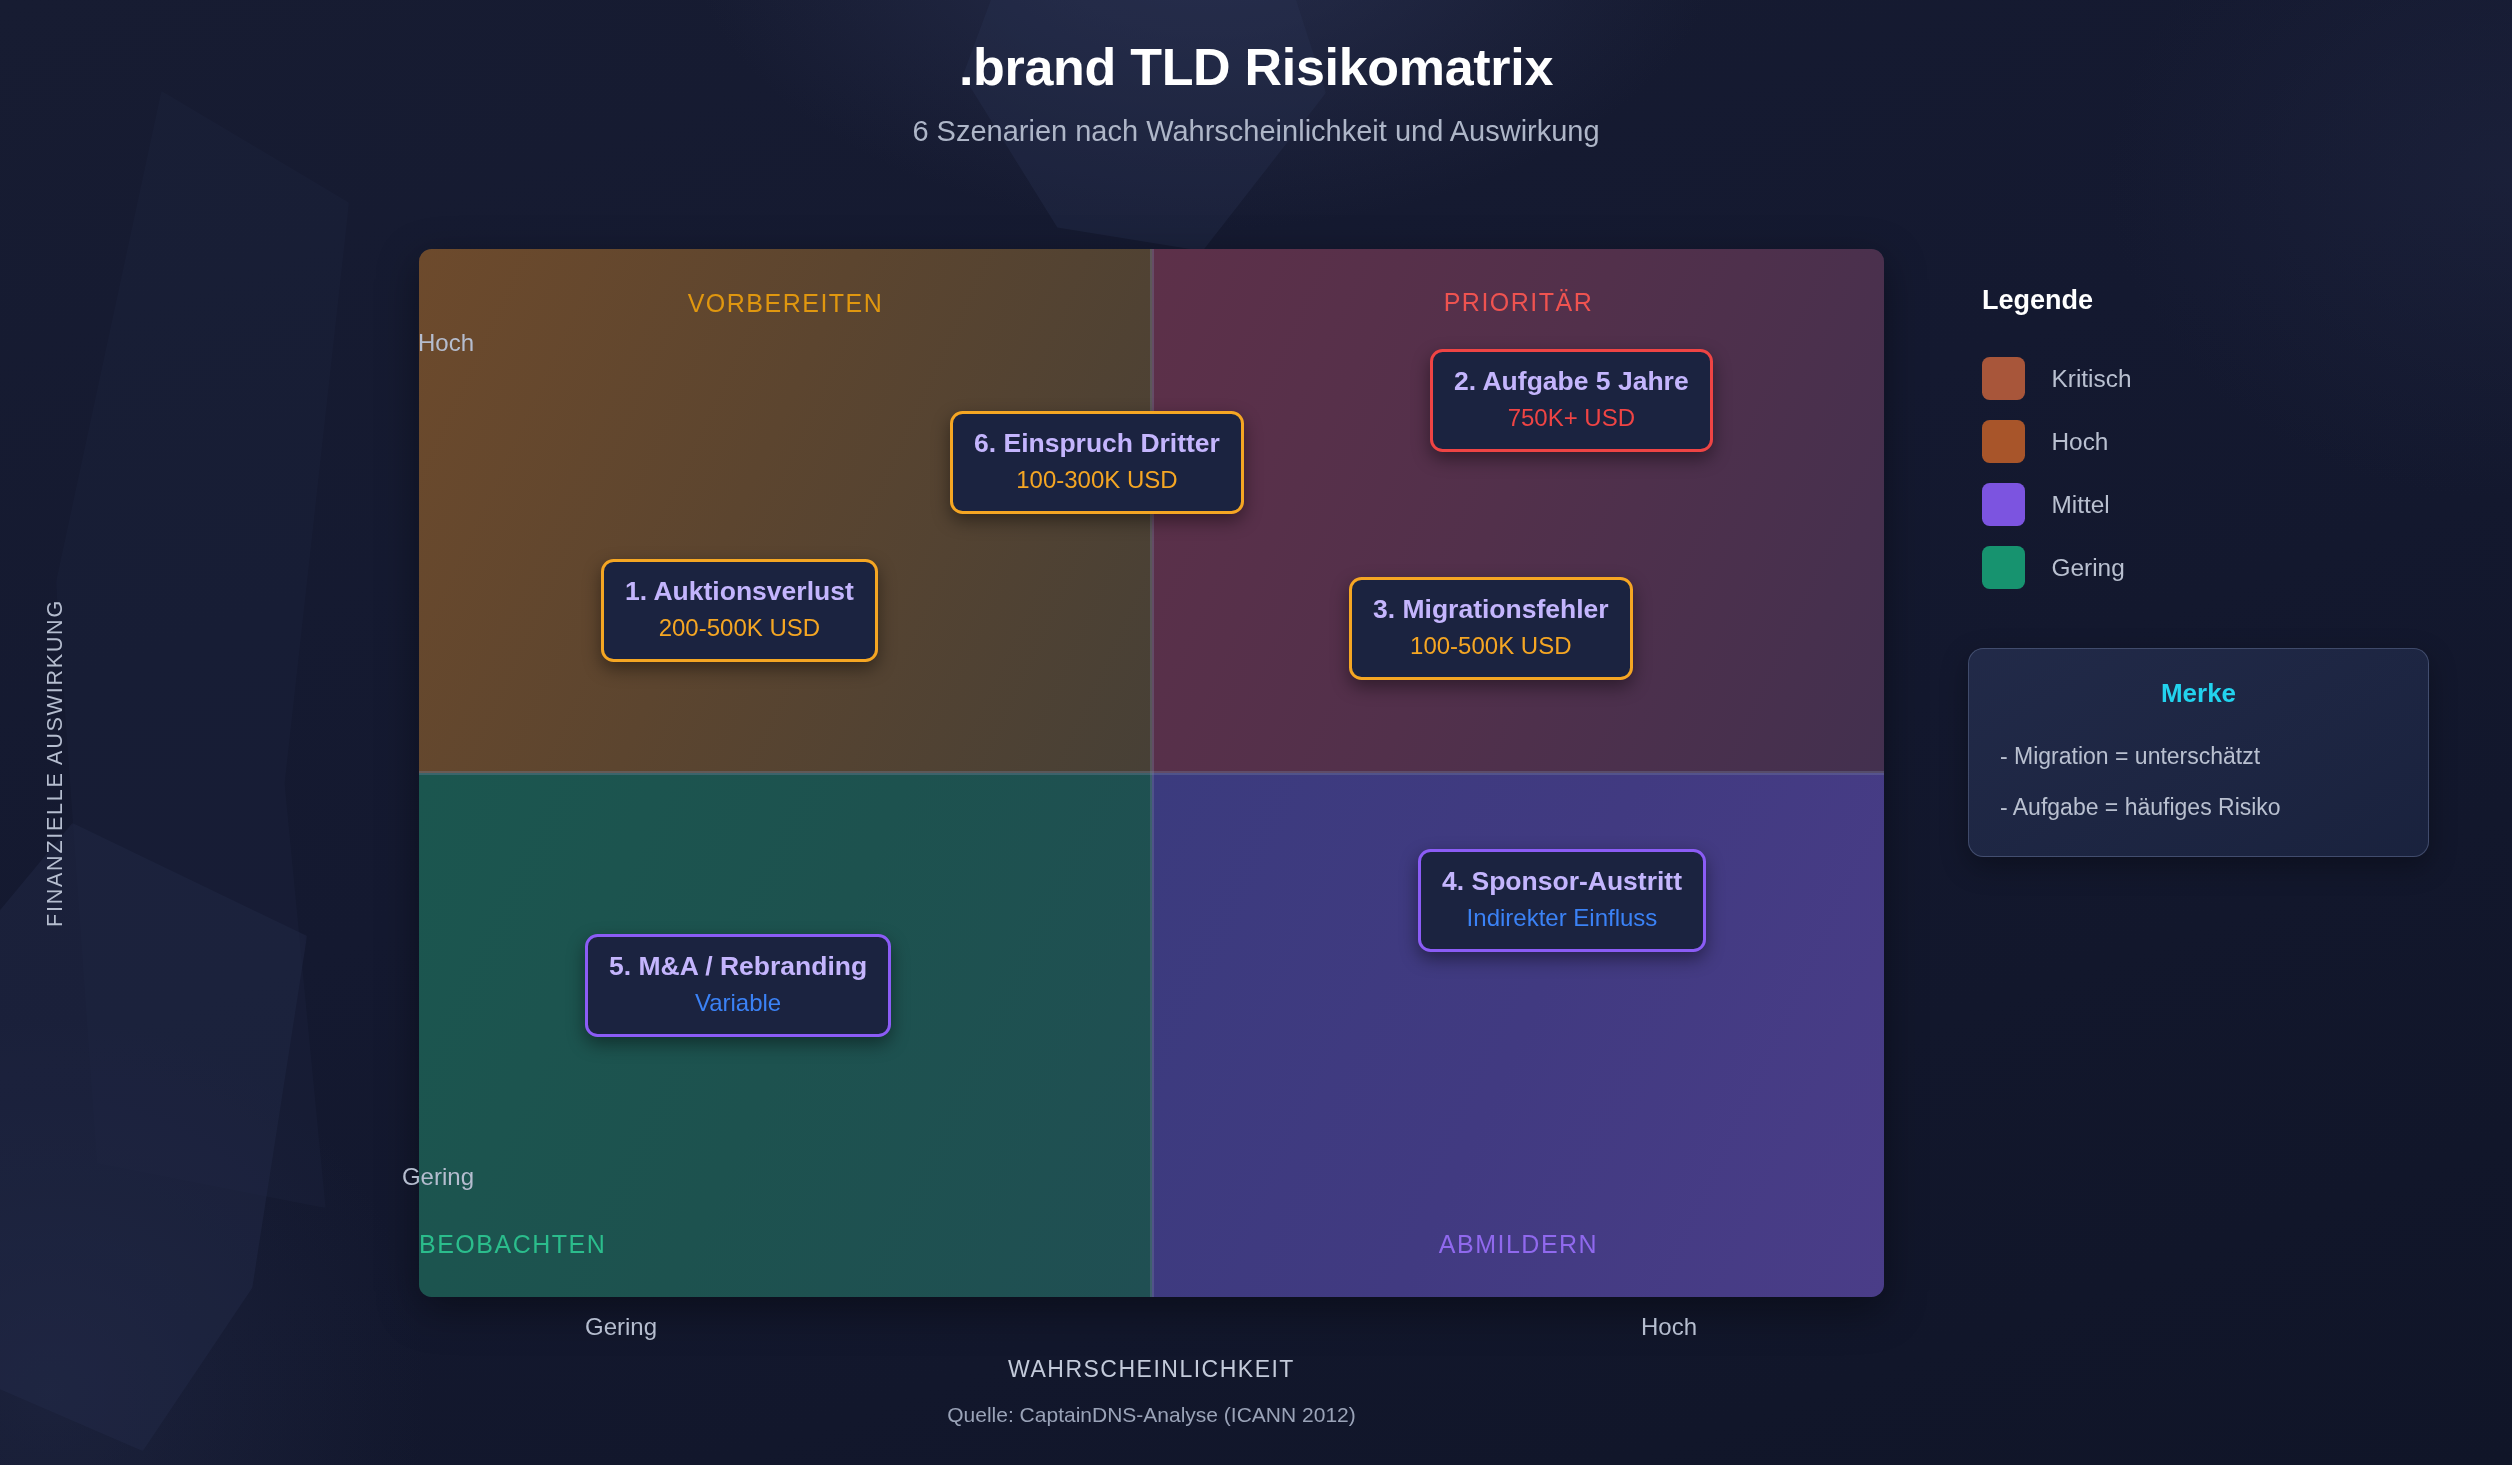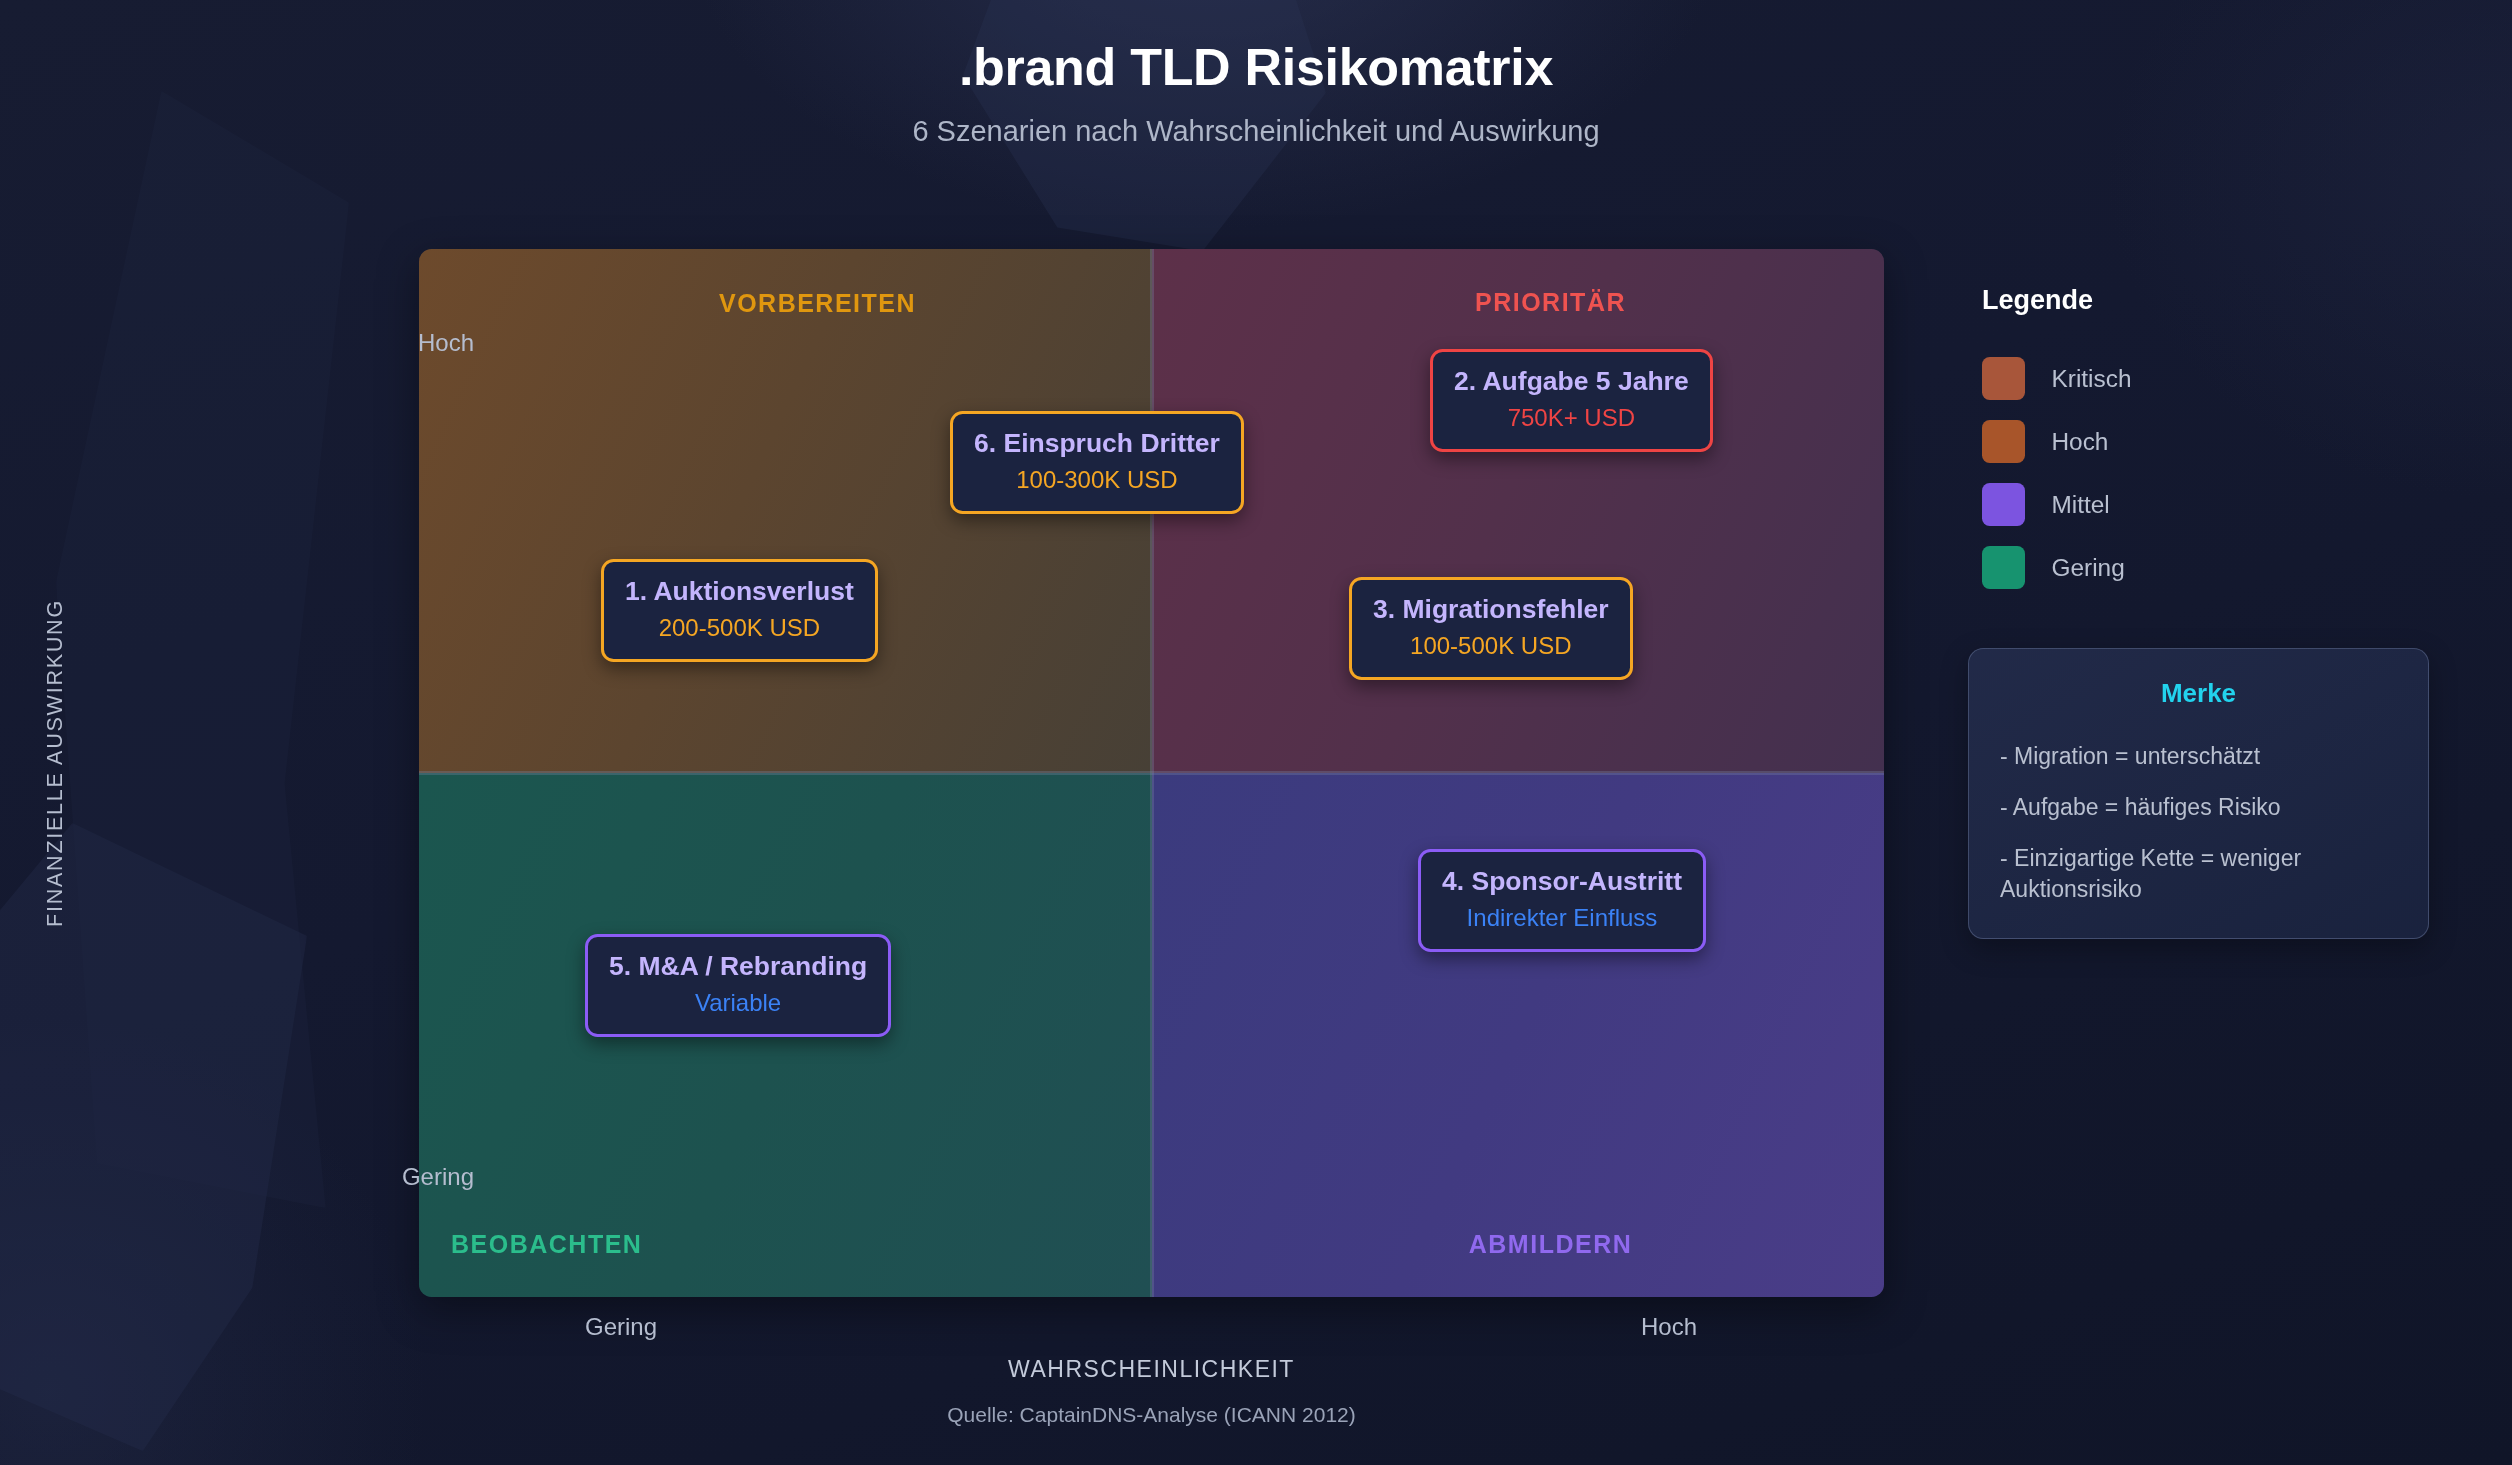--- a/index.html
+++ b/index.html
@@ -111,23 +111,22 @@
     left: 0; top: 522px;
     width: 1465px; height: 4.2px;
     background: rgba(120,132,160,0.34);
     z-index: 5;
   }
 
   .quad-label {
     position: absolute;
     z-index: 6;
     font-size: 25px;
-    font-weight: bold;
+    font-weight: normal;
     letter-spacing: 1.5px;
-    margin-left: 32px;
   }
   .ql-tl { left: 0;      top: 40px;   width: 733px; text-align: center; color: #e0970f; }
   .ql-tr { left: 733px; top: 39px;   width: 733px; text-align: center; color: #ef5350; }
   .ql-bl { left: 0;      top: 981px; width: 733px; text-align: left; color: #2bbd8c; }
   .ql-br { left: 733px; top: 981px; width: 733px; text-align: center; color: #9069ee; }
 
   
   .card {
     position: absolute;
     z-index: 8;
@@ -362,15 +361,14 @@
   <div class="legend-item">
     <span class="legend-swatch" style="background:#17936f;"></span>
     <span class="legend-label">Gering</span>
   </div>
 </div>
 
 <div class="note-panel">
   <div class="note-title">Merke</div>
   <div class="note-item">- Migration = unterschätzt</div>
   <div class="note-item">- Aufgabe = häufiges Risiko</div>
-  <div class="note-item">- Einzigartige Kette = weniger Auktionsrisiko</div>
 </div>
 
 
 </body></html>

